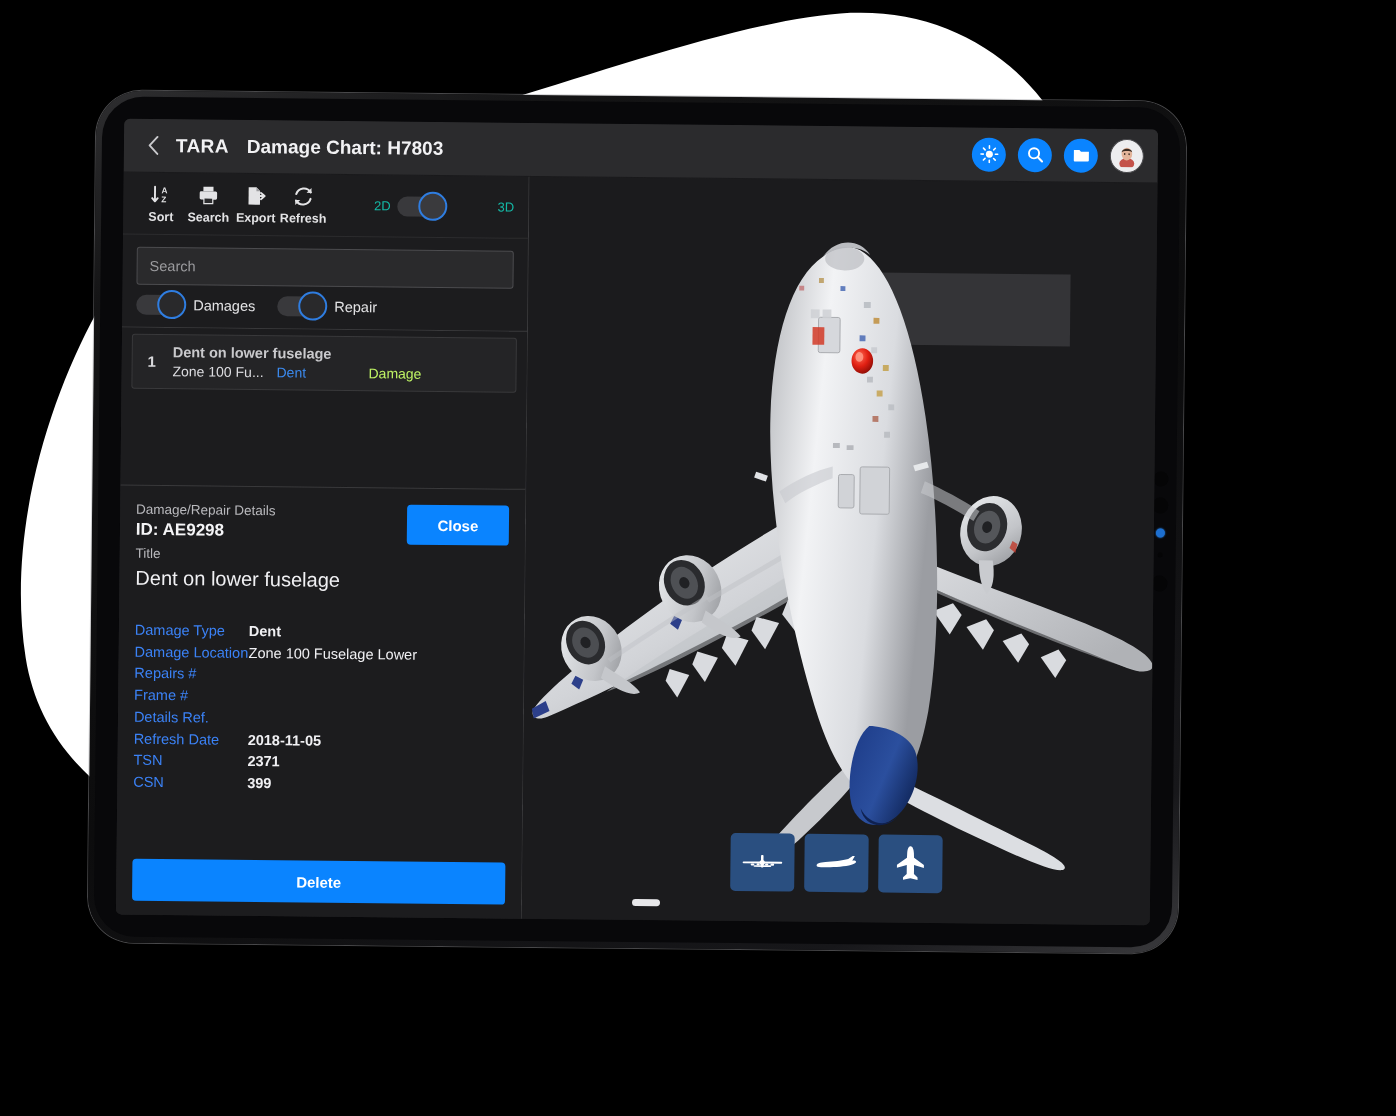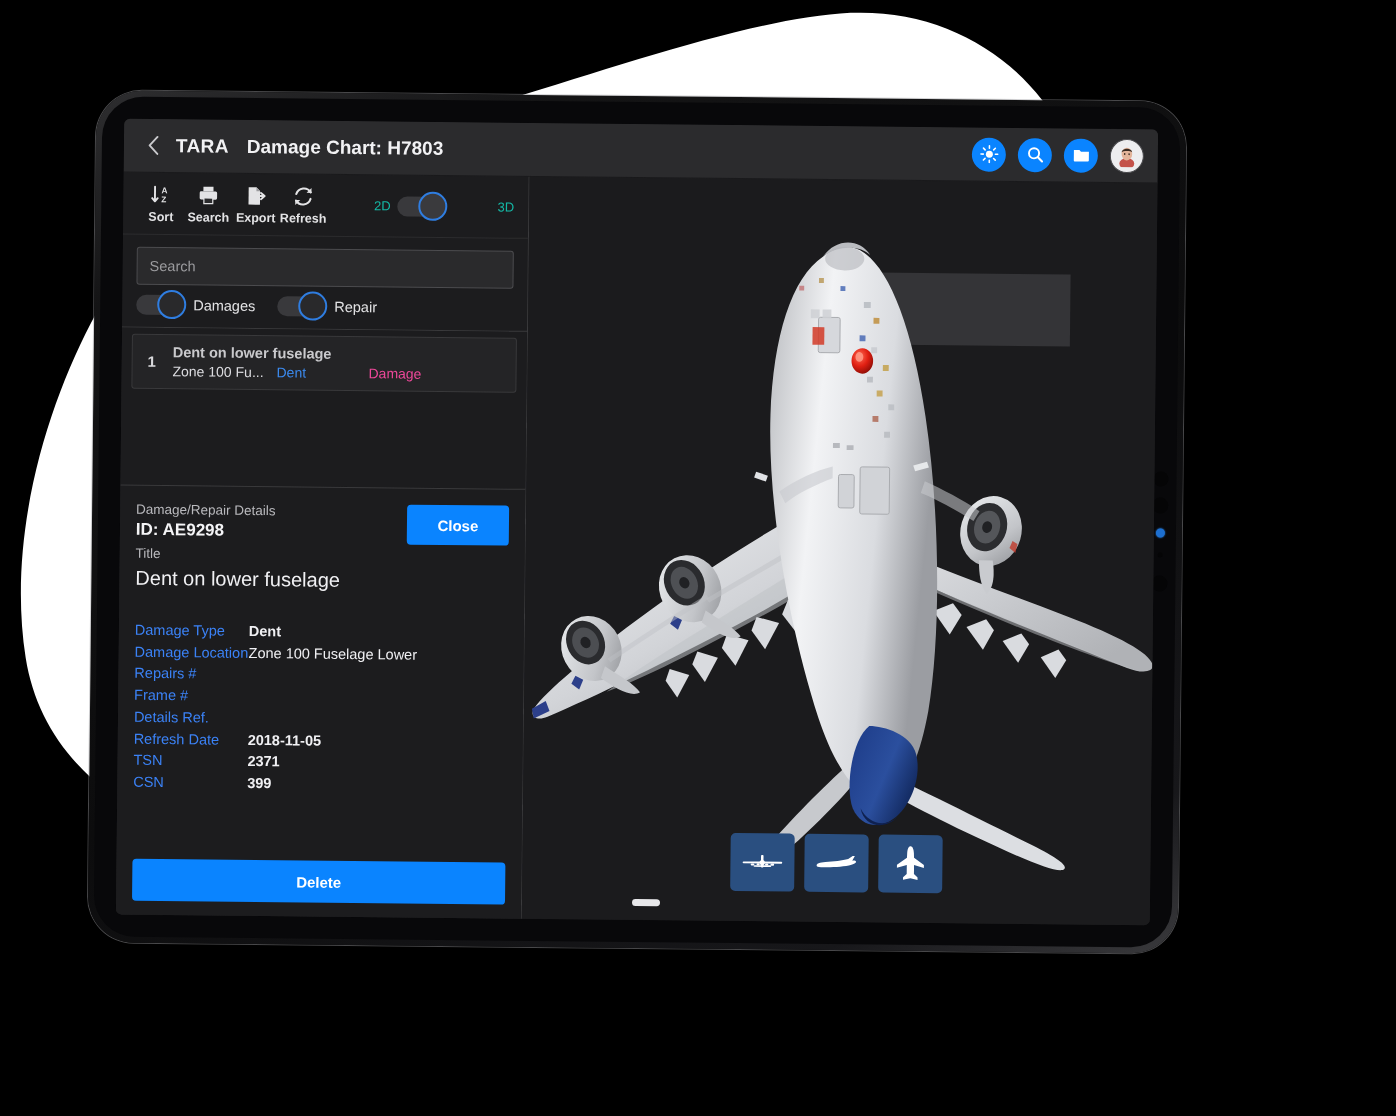--- a/index.html
+++ b/index.html
@@ -149,21 +149,21 @@
     display: flex; align-items: center; gap: 14px;
     background: #242426; border: 1px solid #39393b; border-radius: 3px;
     padding: 9px 12px; cursor: pointer; margin-bottom: 6px;
   }
   .row-idx { color: #d8d8db; font-size: 15px; font-weight: bold; width: 14px; text-align: center; }
   .row-main { flex: 1; min-width: 0; }
   .row-title { color: #c9c9cc; font-size: 14.5px; font-weight: bold; margin-bottom: 3px; }
   .row-sub { display: flex; align-items: center; font-size: 14px; }
   .row-zone { color: #dcdce0; width: 104px; overflow: hidden; white-space: nowrap; }
   .row-type { color: #3b8aee; width: 92px; }
-  .row-cat { color: #ec4899; }
+  .row-cat { color: #bef264; }
 
   .details {
     flex: 0 0 auto; border-top: 1px solid #3a3a3c;
     padding: 16px 16px 0; background: #1c1c1e;
     display: flex; flex-direction: column; min-height: 0; height: 430px;
   }
   .det-head { display: flex; align-items: flex-start; }
   .det-head-l { flex: 1; }
   .det-cap { color: #b9b9bd; font-size: 13.5px; margin-bottom: 3px; }
   .det-id { color: #f4f4f6; font-size: 17px; font-weight: bold; margin-bottom: 6px; }

